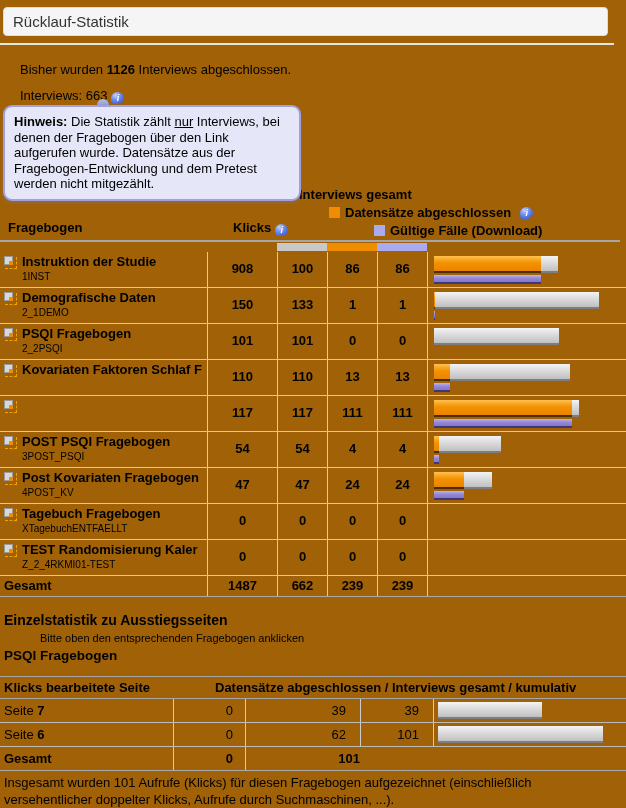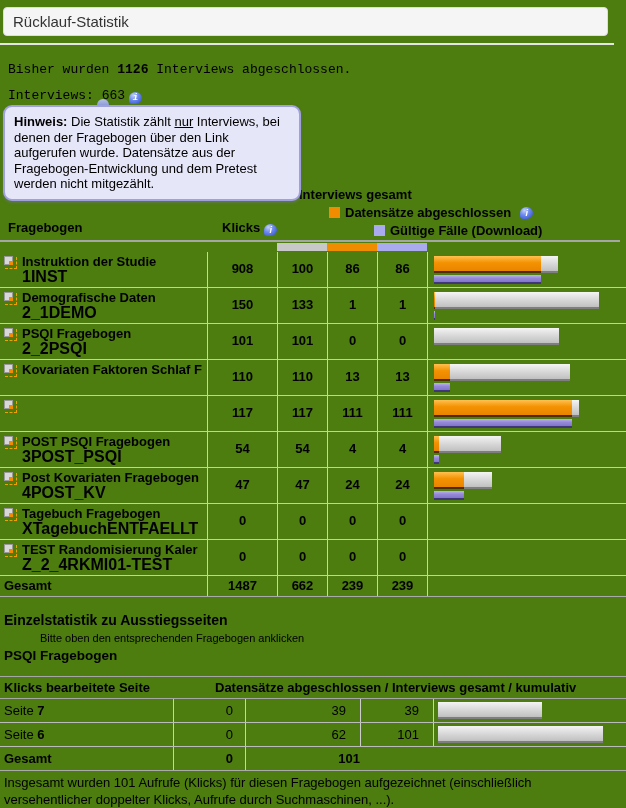--- a/index.html
+++ b/index.html
@@ -1,25 +1,25 @@
 <!DOCTYPE html>
 <html><head>
 <meta charset="utf-8">
 <style>
   html,body{margin:0;padding:0;background:#fff;}
-  #app{position:relative;width:626px;height:808px;background:#4d7c0f;overflow:hidden;
+  #app{position:relative;width:626px;height:808px;background:#a16207;overflow:hidden;
        font-family:"Liberation Sans",sans-serif;font-size:13px;color:#000;}
 
   
   .title-box{position:absolute;left:3px;top:7px;width:594px;height:27px;background:#f5f5f5;
              border:1px solid #ddd;border-radius:4px;line-height:27px;padding-left:9px;
              font-size:15px;color:#333;}
   .divider{position:absolute;left:0;top:43px;width:614px;height:2px;background:#e4e4e4;}
 
-  .pline{position:absolute;left:8px;white-space:nowrap;font-family:Liberation Mono, monospace;}
+  .pline{position:absolute;left:20px;white-space:nowrap;}
   .b{font-weight:bold;}
   .u{text-decoration:underline;}
 
   
   .info-icon{display:inline-block;vertical-align:-1px;width:13px;height:12px;margin-left:4px;
              border-radius:50% 50% 50% 3px;
              background:radial-gradient(circle at 35% 28%,#c3d0f8 0%,#6d8bee 40%,#2a46c8 100%);
              color:#fff;font-size:9px;font-weight:bold;font-style:italic;
              text-align:center;line-height:12px;}
   .info-icon::after{content:"i";}
@@ -38,21 +38,21 @@
   
   .th{position:absolute;font-weight:bold;}
   .header-line{position:absolute;left:0;top:240px;width:620px;height:2px;background:#a6a6a6;}
   .strip{position:absolute;top:243px;width:50px;height:8px;}
   .ttable{position:absolute;left:0;top:252px;width:626px;}
   .trow{display:flex;height:36px;box-sizing:border-box;border-bottom:1px solid #c8c8c8;}
   .cell{box-sizing:border-box;}
   .cell.name{width:207px;padding:2px 0 0 4px;display:flex;overflow:hidden;}
   .nm-wrap{overflow:hidden;margin-left:5px;}
   .nm{display:block;font-weight:bold;line-height:16px;white-space:nowrap;overflow:hidden;}
-  .code{display:block;font-size:16px;line-height:13px;white-space:nowrap;font-weight:bold;}
+  .code{display:block;font-size:10px;line-height:13px;white-space:nowrap;}
   .num{width:70px;border-left:1px solid #ccc;text-align:center;line-height:34px;font-weight:bold;}
   .c50{width:50px;}
   .barcell{flex:1;border-left:1px solid #ccc;position:relative;}
   .bars{position:absolute;left:6px;top:4px;right:2px;height:30px;}
   .bar{position:absolute;left:0;}
   .bar-gray{top:0;height:15px;border-bottom:2px solid #7e7e7e;z-index:1;
             background:linear-gradient(180deg,#f4f4f4 0%,#dedede 40%,#c0c0c0 100%);}
   .bar-orange{top:0;height:15px;border-bottom:2px solid #4a3000;z-index:2;
             background:linear-gradient(180deg,#ffc050 0%,#f49200 45%,#e98400 100%);}
   .bar-purple{top:19px;height:7px;border-bottom:2px solid #3f3776;z-index:1;
@@ -126,21 +126,21 @@
     <span class="sq" style="background: rgb(240, 140, 0);"></span>
     <span>Datensätze abgeschlossen</span>
       <span class="info-icon"></span>
   </div>
   <div class="leg" style="left:374px;top:224px;">
     <span class="sq" style="background: rgb(170, 170, 239);"></span>
     <span>Gültige Fälle (Download)</span>
   </div>
 
   <div class="th" style="left:8px;top:220px;">Fragebogen</div>
-  <div class="th" style="left:222px;top:220px;">
+  <div class="th" style="left:233px;top:220px;">
     <span>Klicks</span><span class="info-icon"></span>
   </div>
   <div class="header-line"></div>
   <div class="strip" style="left: 277px; background: rgb(200, 200, 200);"></div>
   <div class="strip" style="left: 327px; background: rgb(240, 140, 0);"></div>
   <div class="strip" style="left: 377px; background: rgb(170, 170, 239);"></div>
 
   <div class="ttable">
 
       <div class="trow">

